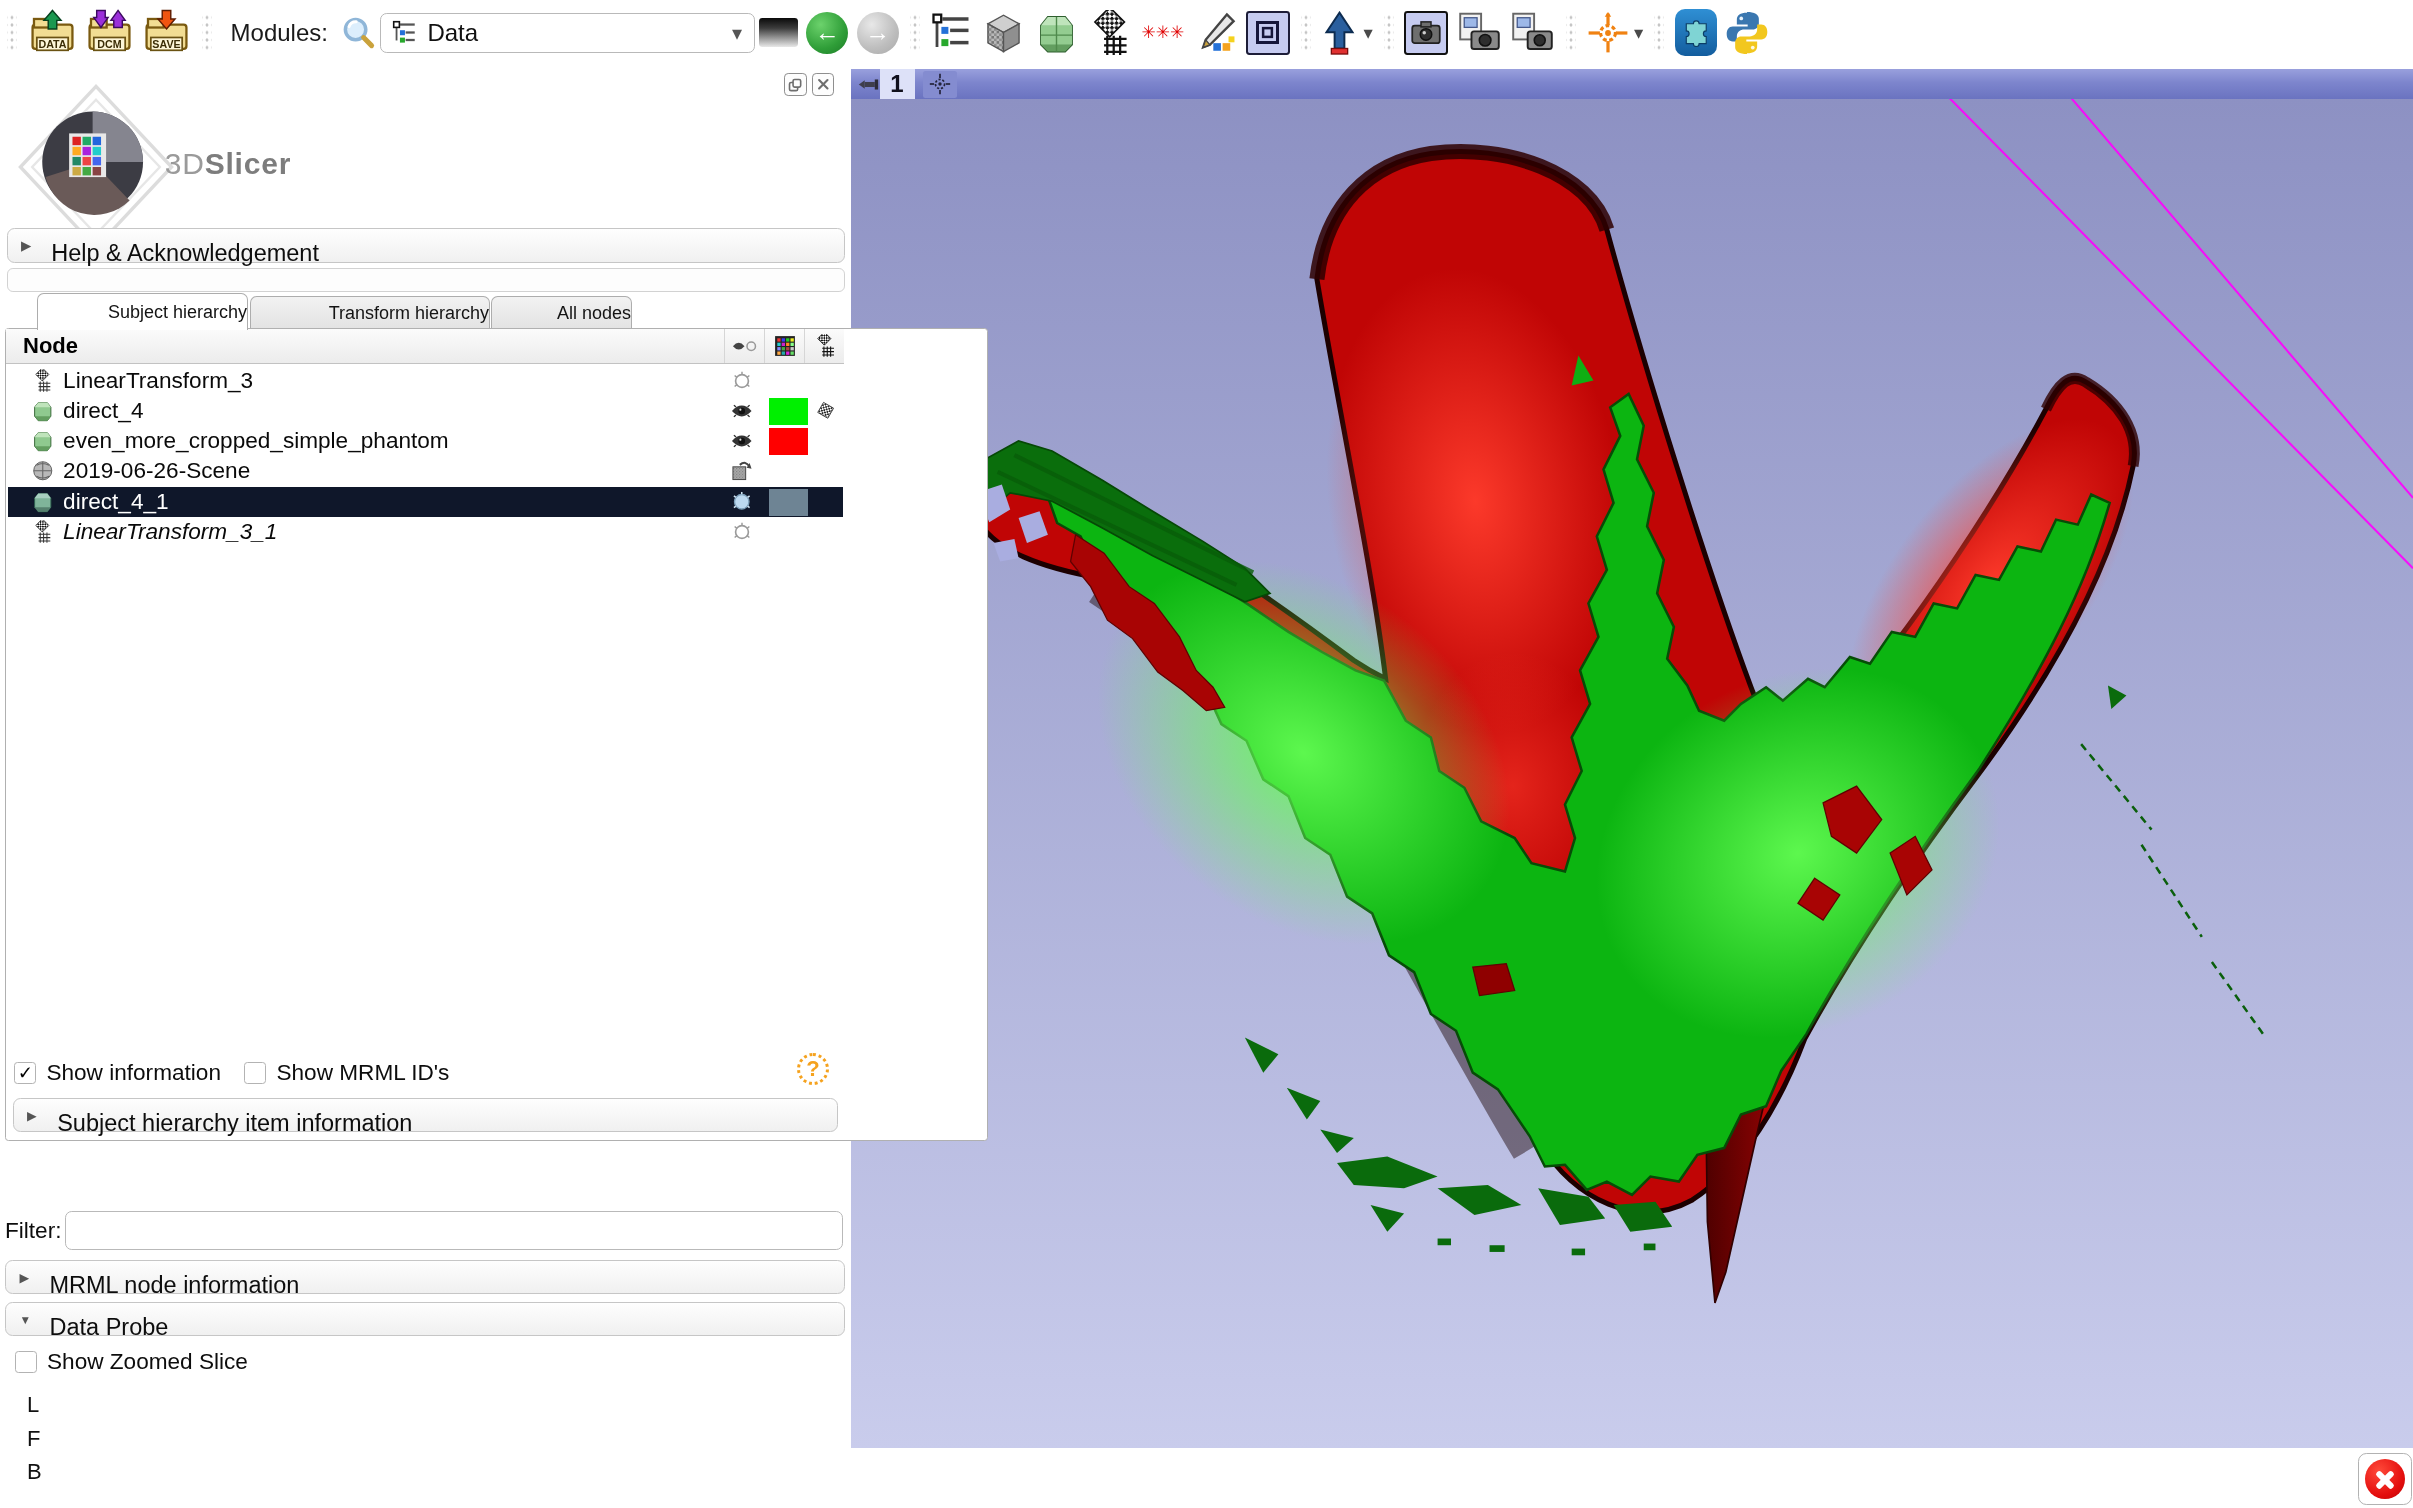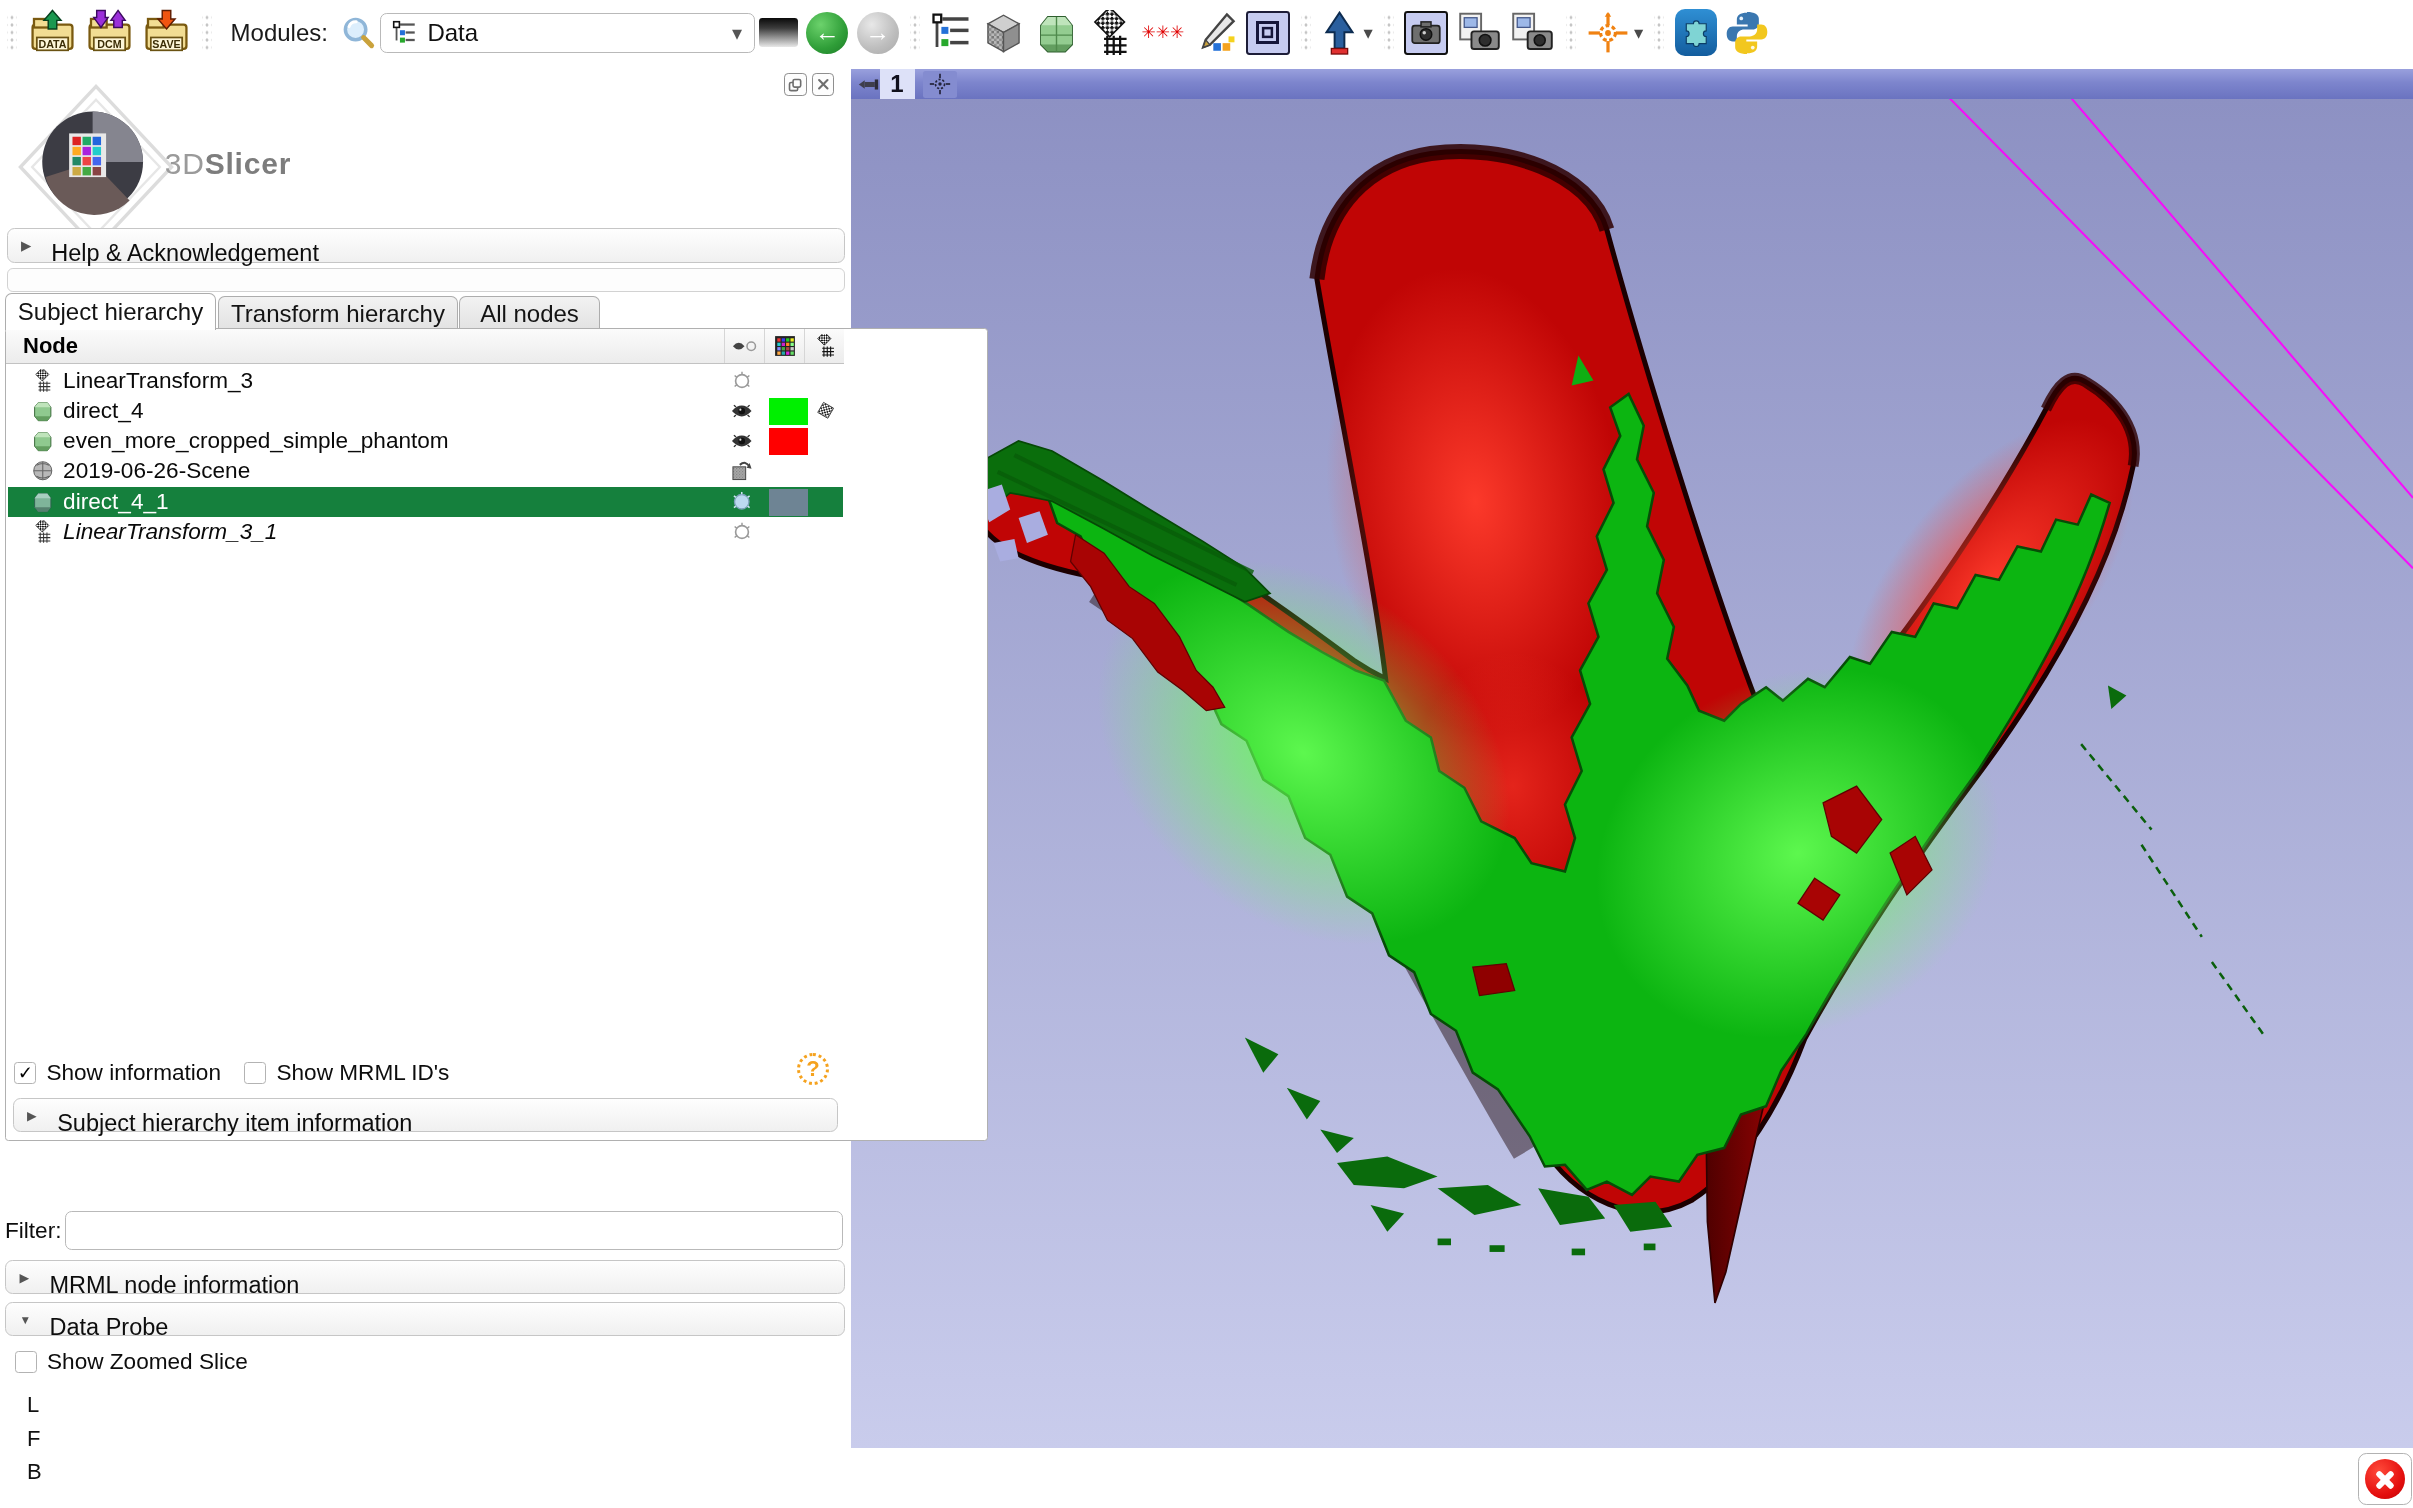--- a/index.html
+++ b/index.html
@@ -28,21 +28,21 @@
   #panel{left:0;top:65px;width:851px;height:1443px;background:#ffffff;}
   .miniwin{width:22.6px;height:22.6px;border:1.7px solid #8f8f8f;border-radius:4.2px;background:#fdfdfd;
     display:flex;align-items:center;justify-content:center;box-sizing:border-box;}
   .logo-text{font-size:30px;color:#9a9a9a;letter-spacing:0.8px;}
   .logo-text b{color:#7d7d7d;}
   .colbar{border:1.7px solid #c6c6c6;border-radius:7.5px;background:linear-gradient(#fefefe,#f0f0f0);
     display:flex;align-items:center;box-sizing:border-box;}
   .colbar .tri{color:#555;font-size:17px;margin:0 11.7px 0 13.4px;width:18.4px;}
   .colbar .ctitle{font-size:23.5px;color:#0d0d0d;margin-top:16px;}
   .tab{position:absolute;border:1.7px solid #adadad;border-bottom:none;border-radius:6.7px 6.7px 0 0;
-    display:flex;align-items:center;justify-content:center;font-size:24px;color:#141414;box-sizing:border-box;}
+    display:flex;align-items:center;justify-content:flex-end;font-size:18px;color:#141414;box-sizing:border-box;margin-left:32px;}
   .tab.active{background:#ffffff;z-index:3;}
   .tab.inactive{background:linear-gradient(#f2f2f2,#e2e2e2);z-index:1;}
   #treeframe{left:5px;top:329px;width:983px;height:815px;border:1.7px solid #b0b0b0;border-radius:3.4px;background:#fff;box-sizing:border-box;z-index:2;}
   #nodeheader{left:0px;top:0px;width:838px;height:35px;background:linear-gradient(#fbfbfb,#ececec);
     border-bottom:1.7px solid #c2c2c2;display:flex;align-items:center;box-sizing:border-box;}
   #nodeheader .nh-label{font-size:22px;font-weight:bold;color:#000;margin-left:17px;flex:1;}
   .hdrcol{width:39px;display:flex;align-items:center;justify-content:center;border-left:0.8px solid #d6d6d6;height:100%;}
   .trow{position:absolute;left:1.7px;width:835px;height:30px;display:flex;align-items:center;}
   .trow .nicon{margin-left:23.5px;width:23.5px;height:23.5px;flex:none;}
   .trow .rlabel{font-size:22.6px;color:#0a0a0a;margin-left:8.4px;white-space:nowrap;flex:1;}
@@ -485,21 +485,21 @@
       <span class="rlabel">2019-06-26-Scene</span>
       <span class="viscell">
         <svg width="23.5" height="23.5" viewBox="0 0 24 24">
           <rect x="3" y="8" width="13" height="13" fill="url(#gchk)" stroke="#444"></rect>
           <path d="M10,6 q6,-5 10,2" fill="none" stroke="#444" stroke-width="2"></path>
           <polygon points="20,4 22,10 17,9" fill="#444"></polygon>
         </svg>
       </span>
     </div>
 
-    <div class="trow selected" style="top: 158px; background: #15803d;">
+    <div class="trow selected" style="top: 158px; background: #0f172a;">
       <svg class="nicon" viewBox="0 0 26 26">
         <polygon points="4,9 8,4 18,4 22,9 22,19 18,24 8,24 4,19" fill="#7fb49a" stroke="#2e5e4e"></polygon>
         <polygon points="8,4 18,4 22,9 4,9" fill="#a8cfc0"></polygon>
           <polygon points="4,19 22,19 18,24 8,24" fill="#55806e"></polygon>
       </svg>
       <span class="rlabel">direct_4_1</span>
       <span class="viscell">
         <svg width="23.5" height="23.5" viewBox="0 0 24 24">
           <circle cx="12" cy="12" r="7.4" fill="#bcd9f0" stroke="#7da0ba" stroke-width="1.4"></circle>
           <g stroke="#cfe4f4" stroke-width="1.6">

